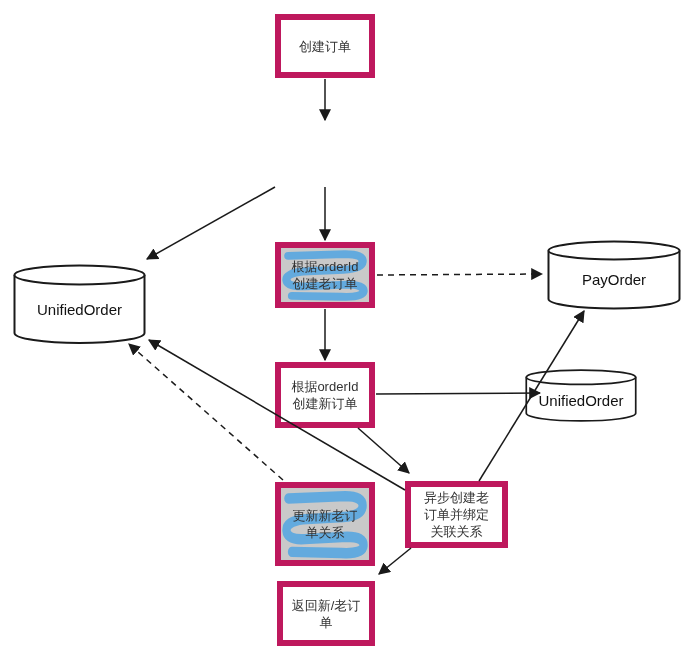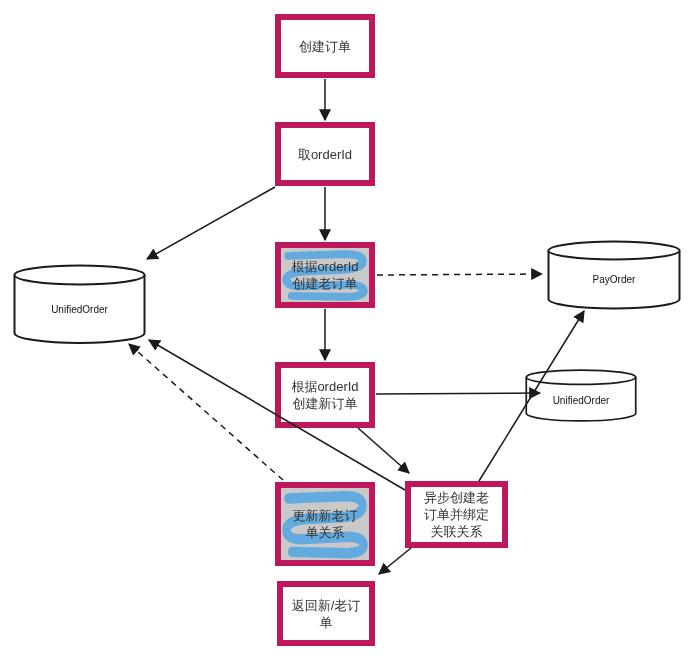--- a/index.html
+++ b/index.html
@@ -15,35 +15,32 @@
     text-align:center;font-size:13px;line-height:17px;color:#333333;
     white-space:pre-line;
   }
   .box.hl{background:#c9c9c9;}
   .box .lbl{position:relative;z-index:2;padding:0 2px;}
   .scribble{position:absolute;left:0;top:0;width:100%;height:100%;z-index:1;}
   .db{position:absolute;z-index:2;}
   .db svg{position:absolute;left:0;top:0;width:100%;height:100%;}
   .db .lbl{
     position:absolute;left:0;width:100%;top:50%;transform:translateY(-50%);
-    margin-top:4px;text-align:center;font-size:10px;color:#111111;z-index:2;
+    margin-top:4px;text-align:center;font-size:15px;color:#111111;z-index:2;
   }
 </style>
 </head>
 <body>
 
 <div class="stage">
 
   <div class="box" style="left:275px;top:14px;width:100px;height:64px">
     <span class="lbl">创建订单</span>
   </div>
 
-  <div class="box" style="left:275px;top:122px;width:100px;height:64px">
-    <span class="lbl">取orderId</span>
-  </div>
 
   <div class="box hl" style="left:275px;top:242px;width:100px;height:66px">
     <svg class="scribble" viewBox="0 0 96 62" preserveAspectRatio="none">
       <path d="M 8,9 L 70,7 Q 90,7 89,16 Q 88,24 68,25 L 24,27 Q 5,29 6,37 Q 7,45 26,44 L 72,42 Q 91,42 90,50 Q 89,57 66,56 L 12,55" fill="none" stroke="#4aa3e4" stroke-opacity="0.8" stroke-width="9" stroke-linecap="round" stroke-linejoin="round"></path>
     </svg>
     <span class="lbl">根据orderId
 创建老订单</span>
   </div>
 
   <div class="box" style="left:275px;top:362px;width:100px;height:66px">

